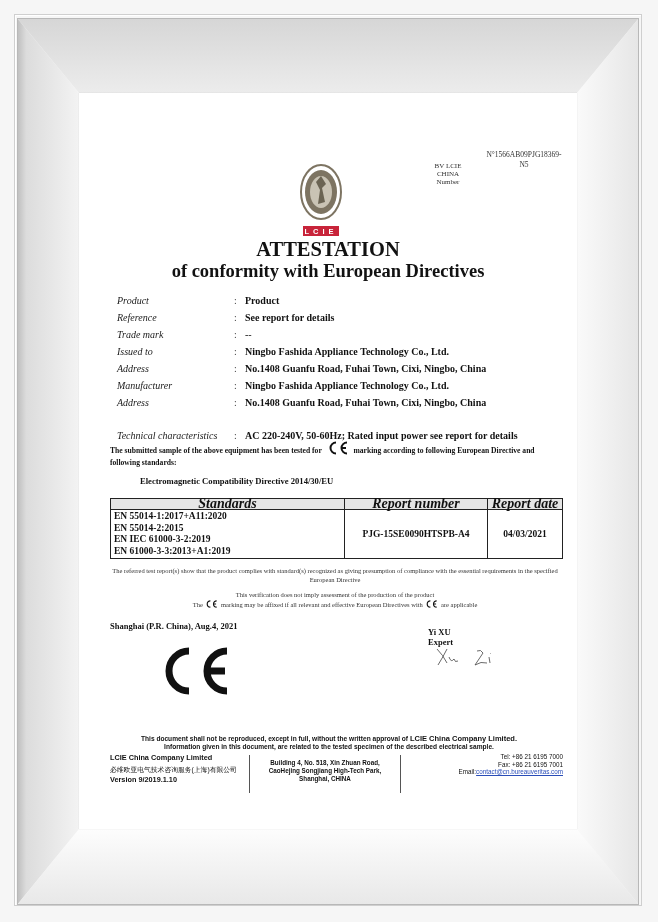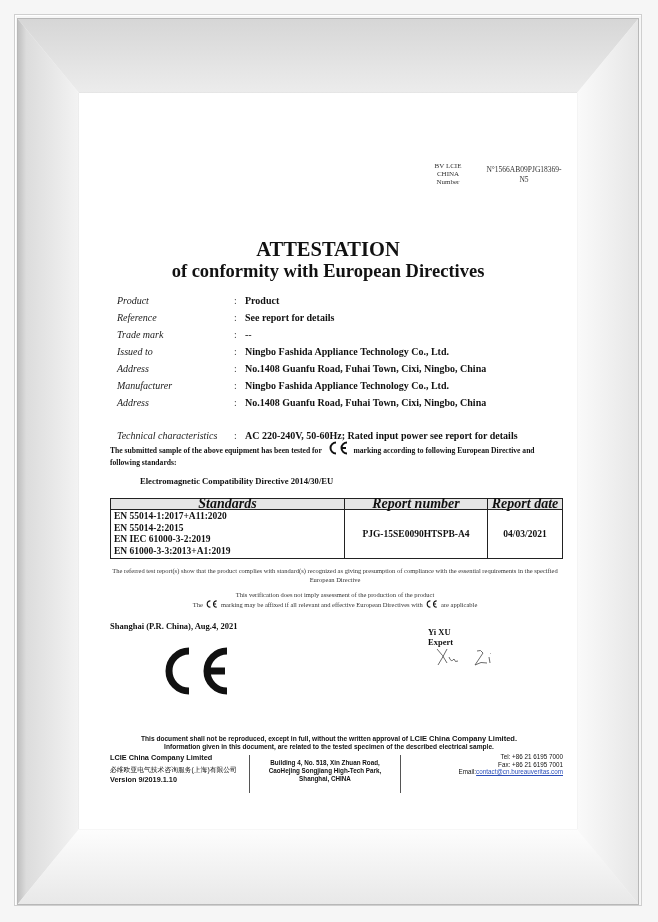--- a/index.html
+++ b/index.html
@@ -31,21 +31,21 @@
     }
     
     .logo {
       position: absolute; left: 219px; top: 69px; width: 46px; height: 78px;
     }
     .bv-label {
       position: absolute; left: 347px; top: 69px; width: 44px;
       text-align: center; font-size: 7px; line-height: 8px; color: #333;
     }
     .bv-number {
-      position: absolute; left: 400px; top: 72px; width: 90px;
+      position: absolute; left: 400px; top: 57px; width: 90px;
       text-align: center; font-size: 7.5px; line-height: 10px; color: #333;
     }
     .title {
       position: absolute; left: 0; top: 144px; width: 498px; text-align: center;
       font-weight: bold; font-size: 20.5px; line-height: 24px;
     }
     .subtitle {
       position: absolute; left: 0; top: 166px; width: 498px; text-align: center;
       font-weight: bold; font-size: 18.5px; line-height: 24px;
     }
@@ -148,20 +148,30 @@
       <polygon points="0,0 622,0 560,75 62,75" fill="url(#gTop)"></polygon>
       <polygon points="0,0 62,75 62,811 0,887" fill="url(#gLeft)"></polygon>
       <polygon points="622,0 622,887 560,811 560,75" fill="url(#gRight)"></polygon>
       <polygon points="0,887 62,811 560,811 622,887" fill="url(#gBottom)"></polygon>
       <rect x="0.5" y="0.5" width="621" height="886" fill="none" stroke="#b8b8b8"></rect>
     </svg>
   </div>
 
   <div class="paper">
 
+    <div class="logo">
+      <svg width="46" height="78" viewBox="0 0 46 78">
+        <ellipse cx="23" cy="30" rx="20" ry="27" fill="#fff" stroke="#7d7462" stroke-width="2"></ellipse>
+        <ellipse cx="23" cy="30" rx="16" ry="22" fill="#7d7462"></ellipse>
+        <ellipse cx="23" cy="30" rx="11" ry="16" fill="#c9c3b4"></ellipse>
+        <path d="M18 20 L23 14 L28 22 L24 26 L27 40 L20 42 L22 28 Z" fill="#6b6453"></path>
+        <rect x="5" y="64" width="36" height="10" fill="#c8243a"></rect>
+        <text x="23" y="72" text-anchor="middle" font-family="Liberation Sans, sans-serif" font-size="7.5" font-weight="bold" fill="#fff" letter-spacing="4">LCIE</text>
+      </svg>
+    </div>
 
     <div class="bv-label">
       <div>BV LCIE</div>
       <div>CHINA</div>
       <div>Number</div>
     </div>
     <div class="bv-number">
       <div>N°1566AB09PJG18369-</div>
       <div>N5</div>
     </div>

